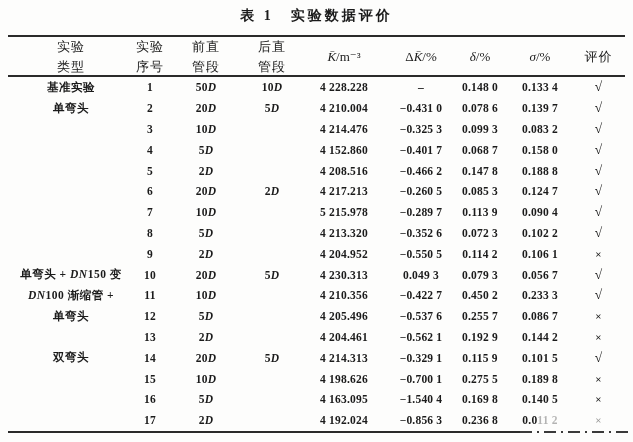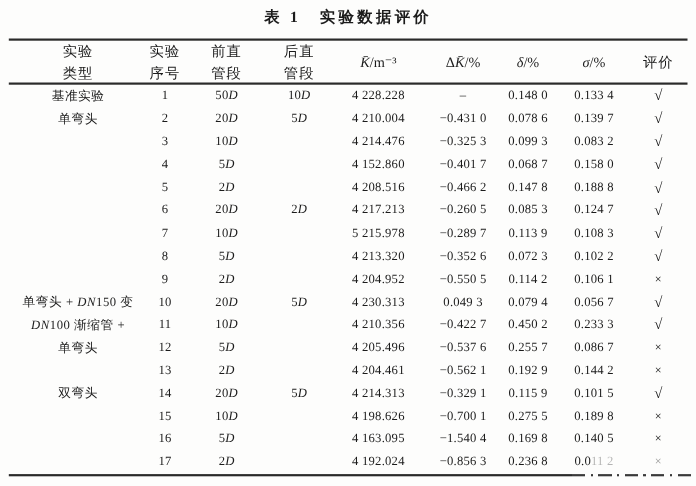--- a/index.html
+++ b/index.html
@@ -28,21 +28,21 @@
   .grid-row{
     display:grid;
     grid-template-columns:126px 32px 80px 52px 92px 62px 56px 64px 53px;
     align-items:center;
     text-align:center;
   }
   .hdr{height:38px;font-size:13px;letter-spacing:1px;}
   .hcell div{line-height:1.55;}
   .hsym{letter-spacing:0;text-align:center;}
   .hsym i{font-style:italic;}
-  .rows .grid-row{height:20.8px;font-size:11.5px;}
+  .rows .grid-row{height:20.8px;font-size:11.5px;font-weight:bold;}
   .cell{white-space:nowrap;letter-spacing:0.2px;}
   .cell i{font-style:italic;}
   .cell-type{letter-spacing:0.5px;font-size:11.5px;}
   .pass-mark{font-size:13.5px;}
   .fail-mark{font-size:11px;}
   .faded{opacity:0.32;text-align:center;}
   .faded-mark{opacity:0.45;}
   
   .bottom-rule{
     position:relative;
@@ -162,21 +162,21 @@
           <div class="cell"><span class="pass-mark">√</span></div>
         </div>
         <div class="grid-row">
           <div class="cell cell-type"></div>
           <div class="cell">7</div>
           <div class="cell">10<i>D</i></div>
           <div class="cell"></div>
           <div class="cell">5 215.978</div>
           <div class="cell">−0.289 7</div>
           <div class="cell">0.113 9</div>
-          <div class="cell">0.108 3</div>
+          <div class="cell">0.090 4</div>
           <div class="cell"><span class="pass-mark">√</span></div>
         </div>
         <div class="grid-row">
           <div class="cell cell-type"></div>
           <div class="cell">8</div>
           <div class="cell">5<i>D</i></div>
           <div class="cell"></div>
           <div class="cell">4 213.320</div>
           <div class="cell">−0.352 6</div>
           <div class="cell">0.072 3</div>
@@ -194,21 +194,21 @@
           <div class="cell">0.106 1</div>
           <div class="cell"><span class="fail-mark">×</span></div>
         </div>
         <div class="grid-row">
           <div class="cell cell-type">单弯头 + <i>DN</i>150 变</div>
           <div class="cell">10</div>
           <div class="cell">20<i>D</i></div>
           <div class="cell">5<i>D</i></div>
           <div class="cell">4 230.313</div>
           <div class="cell">0.049 3</div>
-          <div class="cell">0.079 4</div>
+          <div class="cell">0.079 3</div>
           <div class="cell">0.056 7</div>
           <div class="cell"><span class="pass-mark">√</span></div>
         </div>
         <div class="grid-row">
           <div class="cell cell-type"><i>DN</i>100 渐缩管 +</div>
           <div class="cell">11</div>
           <div class="cell">10<i>D</i></div>
           <div class="cell"></div>
           <div class="cell">4 210.356</div>
           <div class="cell">−0.422 7</div>

